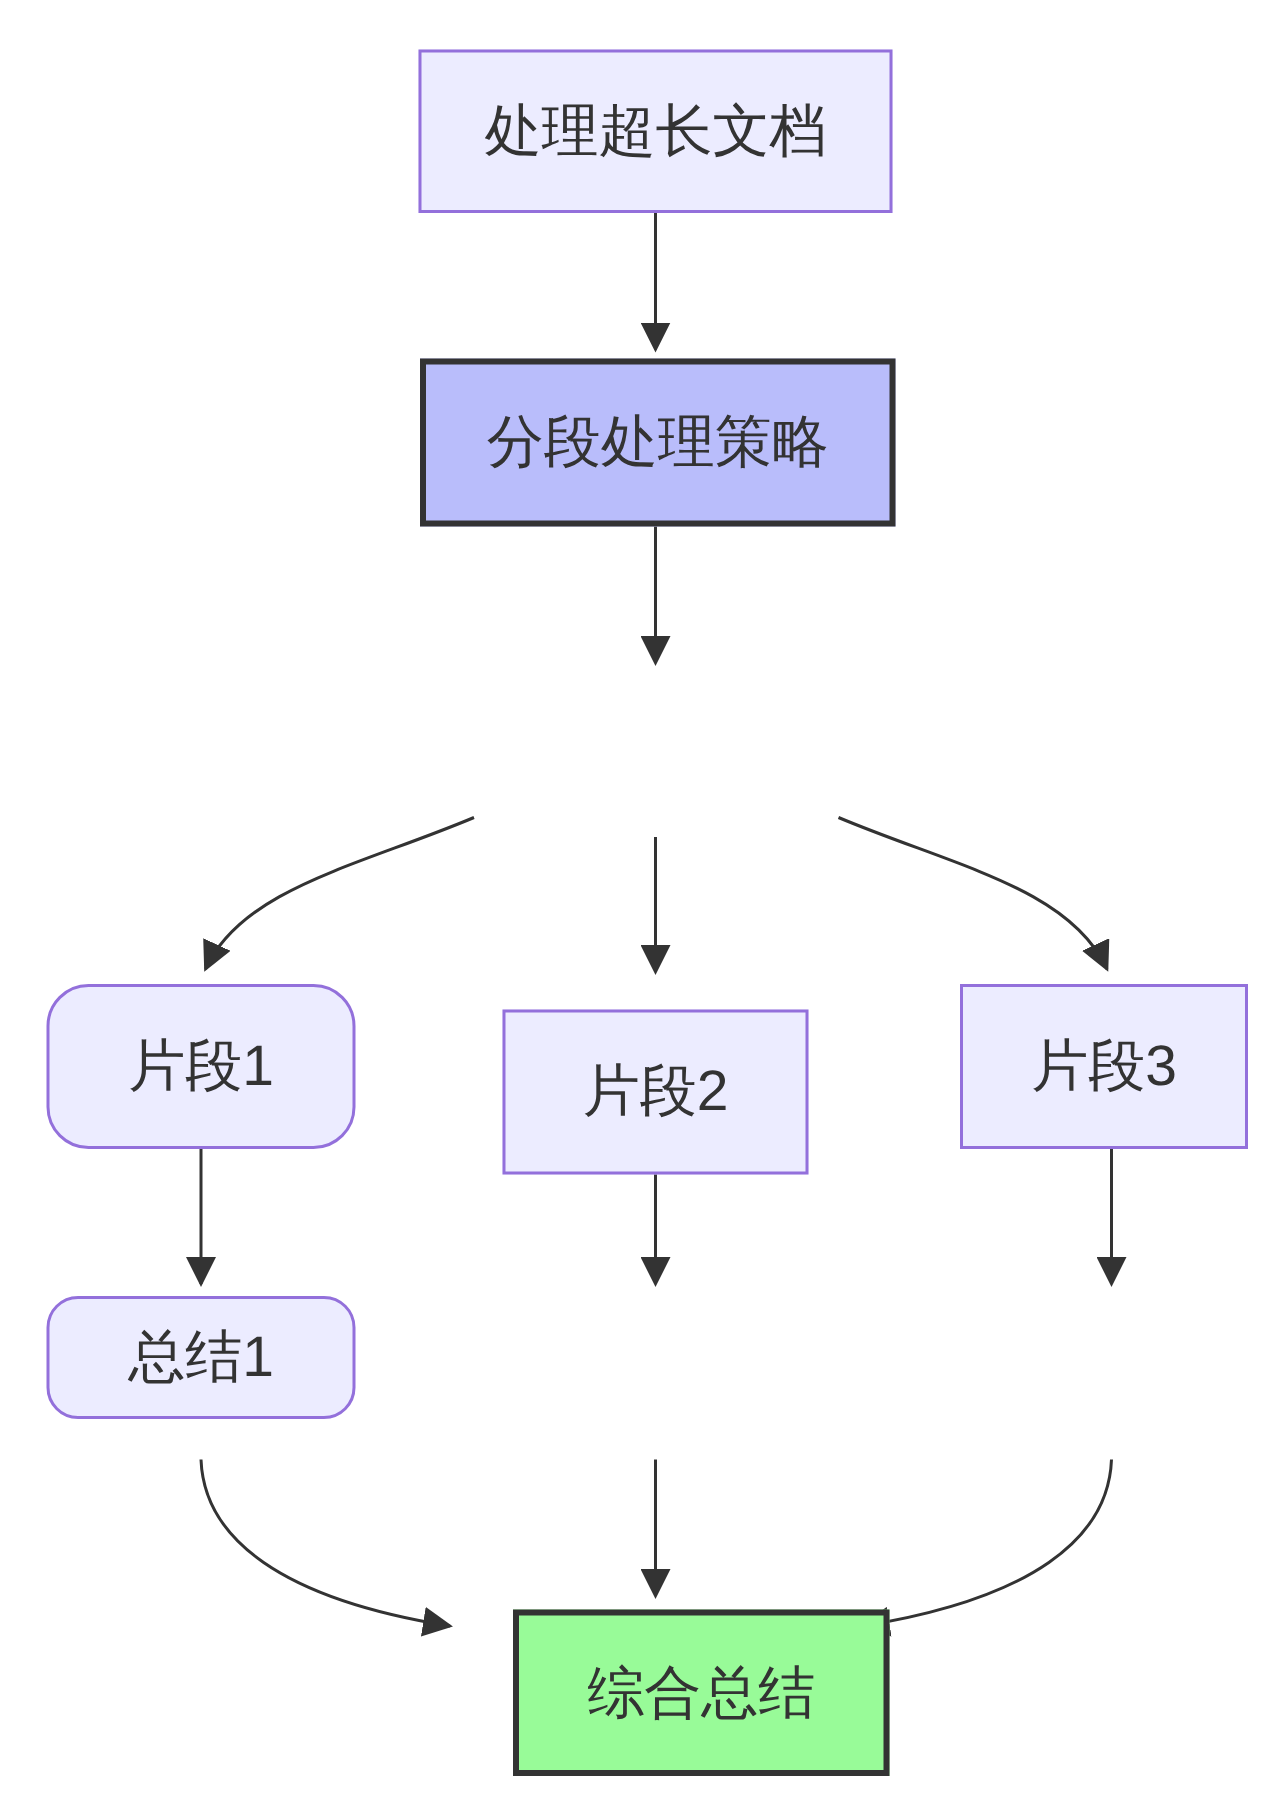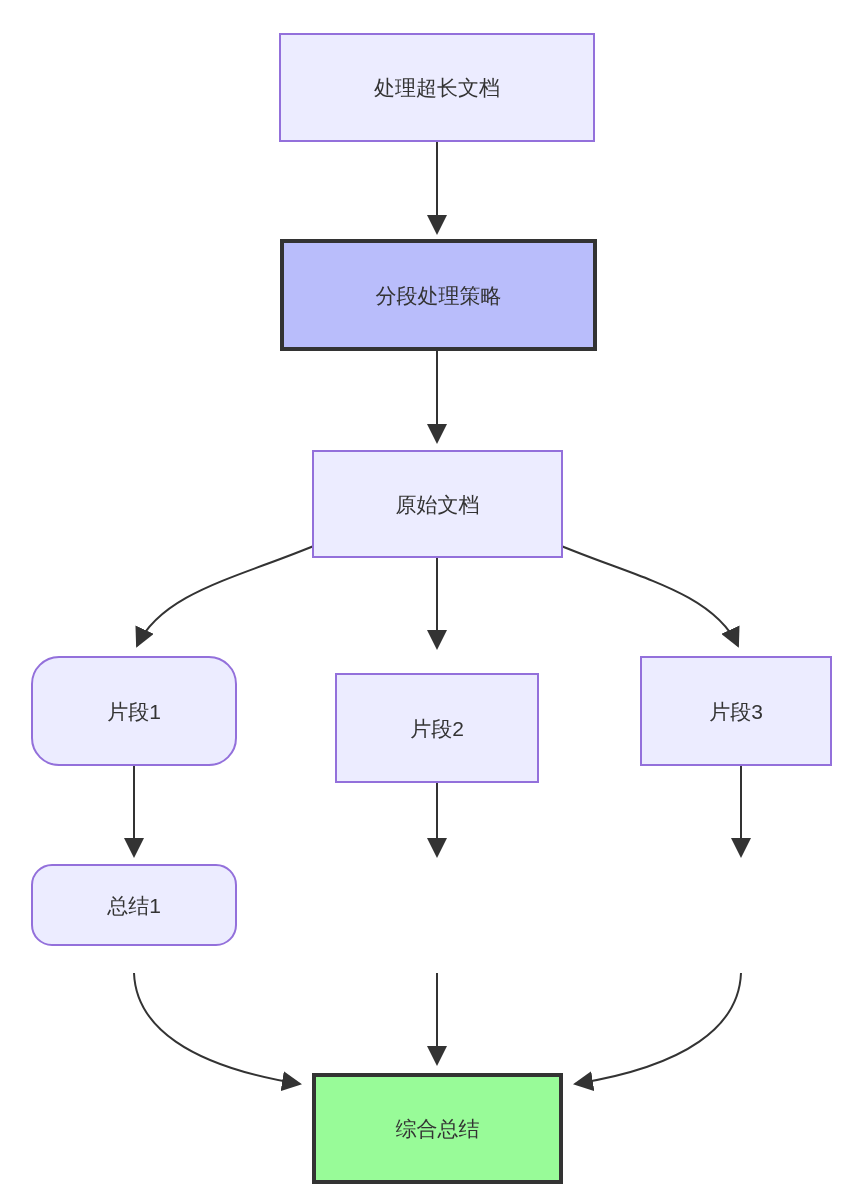--- a/index.html
+++ b/index.html
@@ -28,32 +28,33 @@
   }
   .node {
     position: absolute;
     box-sizing: border-box;
     display: flex;
     align-items: center;
     justify-content: center;
     background: var(--node_fill, #ECECFF);
     border: 2px solid var(--node_border, #9370DB);
     color: var(--text, #333333);
-    font-size: 21px;
+    font-size: 38px;
     line-height: 1;
     text-align: center;
     white-space: nowrap;
   }
   .node.emphasis {
     background: var(--emphasis_fill, #B9BDFB);
     border: 4px solid var(--emphasis_border, #333333);
   }
   .node.success {
     background: var(--success_fill, #98FB98);
     border: 4px solid var(--success_border, #333333);
+    margin-left: 30px;
   }
   
   #n-process   { left: 279px; top: 33px;   width: 316px; height: 109px; }
   #n-strategy  { left: 280px; top: 239px;  width: 317px; height: 112px; }
   #n-original  { left: 312px; top: 450px;  width: 251px; height: 108px; }
   #n-frag1     { left: 31px;  top: 656px;  width: 206px; height: 110px; border-radius: 28px; }
   #n-frag2     { left: 335px; top: 656px;  width: 204px; height: 110px; margin-top: 17px; }
   #n-frag3     { left: 640px; top: 656px;  width: 192px; height: 110px; }
   #n-sum1      { left: 31px;  top: 864px;  width: 206px; height: 82px; border-radius: 21px; }
   #n-sum2      { left: 335px; top: 864px;  width: 204px; height: 109px; }
@@ -85,23 +86,20 @@
   </svg>
 
   <div class="node" id="n-process">
     <span>处理超长文档</span>
   </div>
 
   <div class="node emphasis" id="n-strategy">
     <span>分段处理策略</span>
   </div>
 
-  <div class="node" id="n-original">
-    <span>原始文档</span>
-  </div>
 
   <div class="node" id="n-frag1">
     <span>片段1</span>
   </div>
 
   <div class="node" id="n-frag2">
     <span>片段2</span>
   </div>
 
   <div class="node" id="n-frag3">

